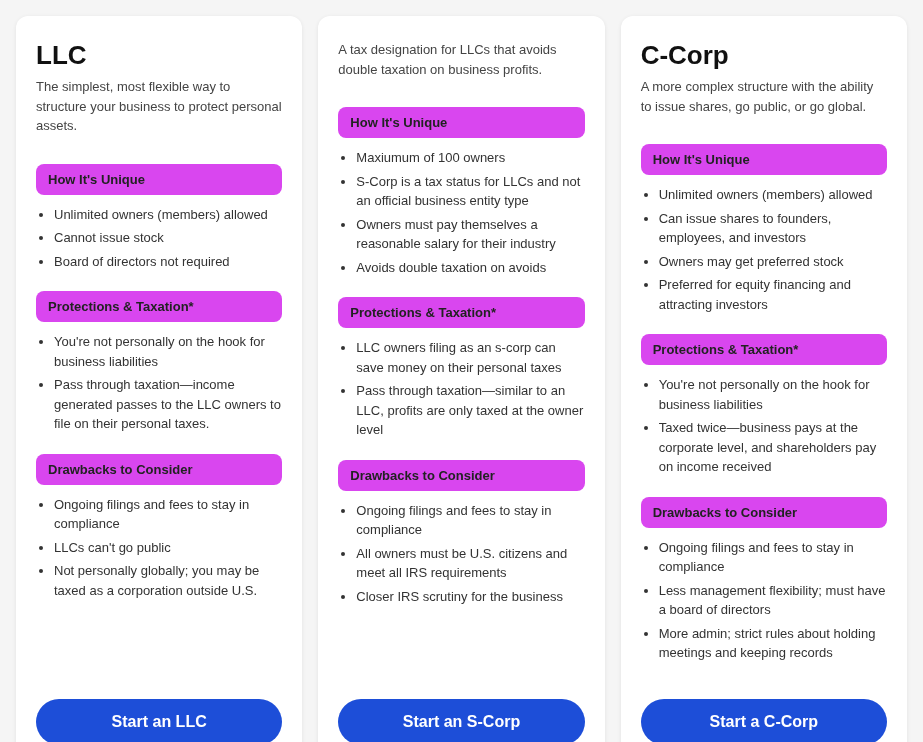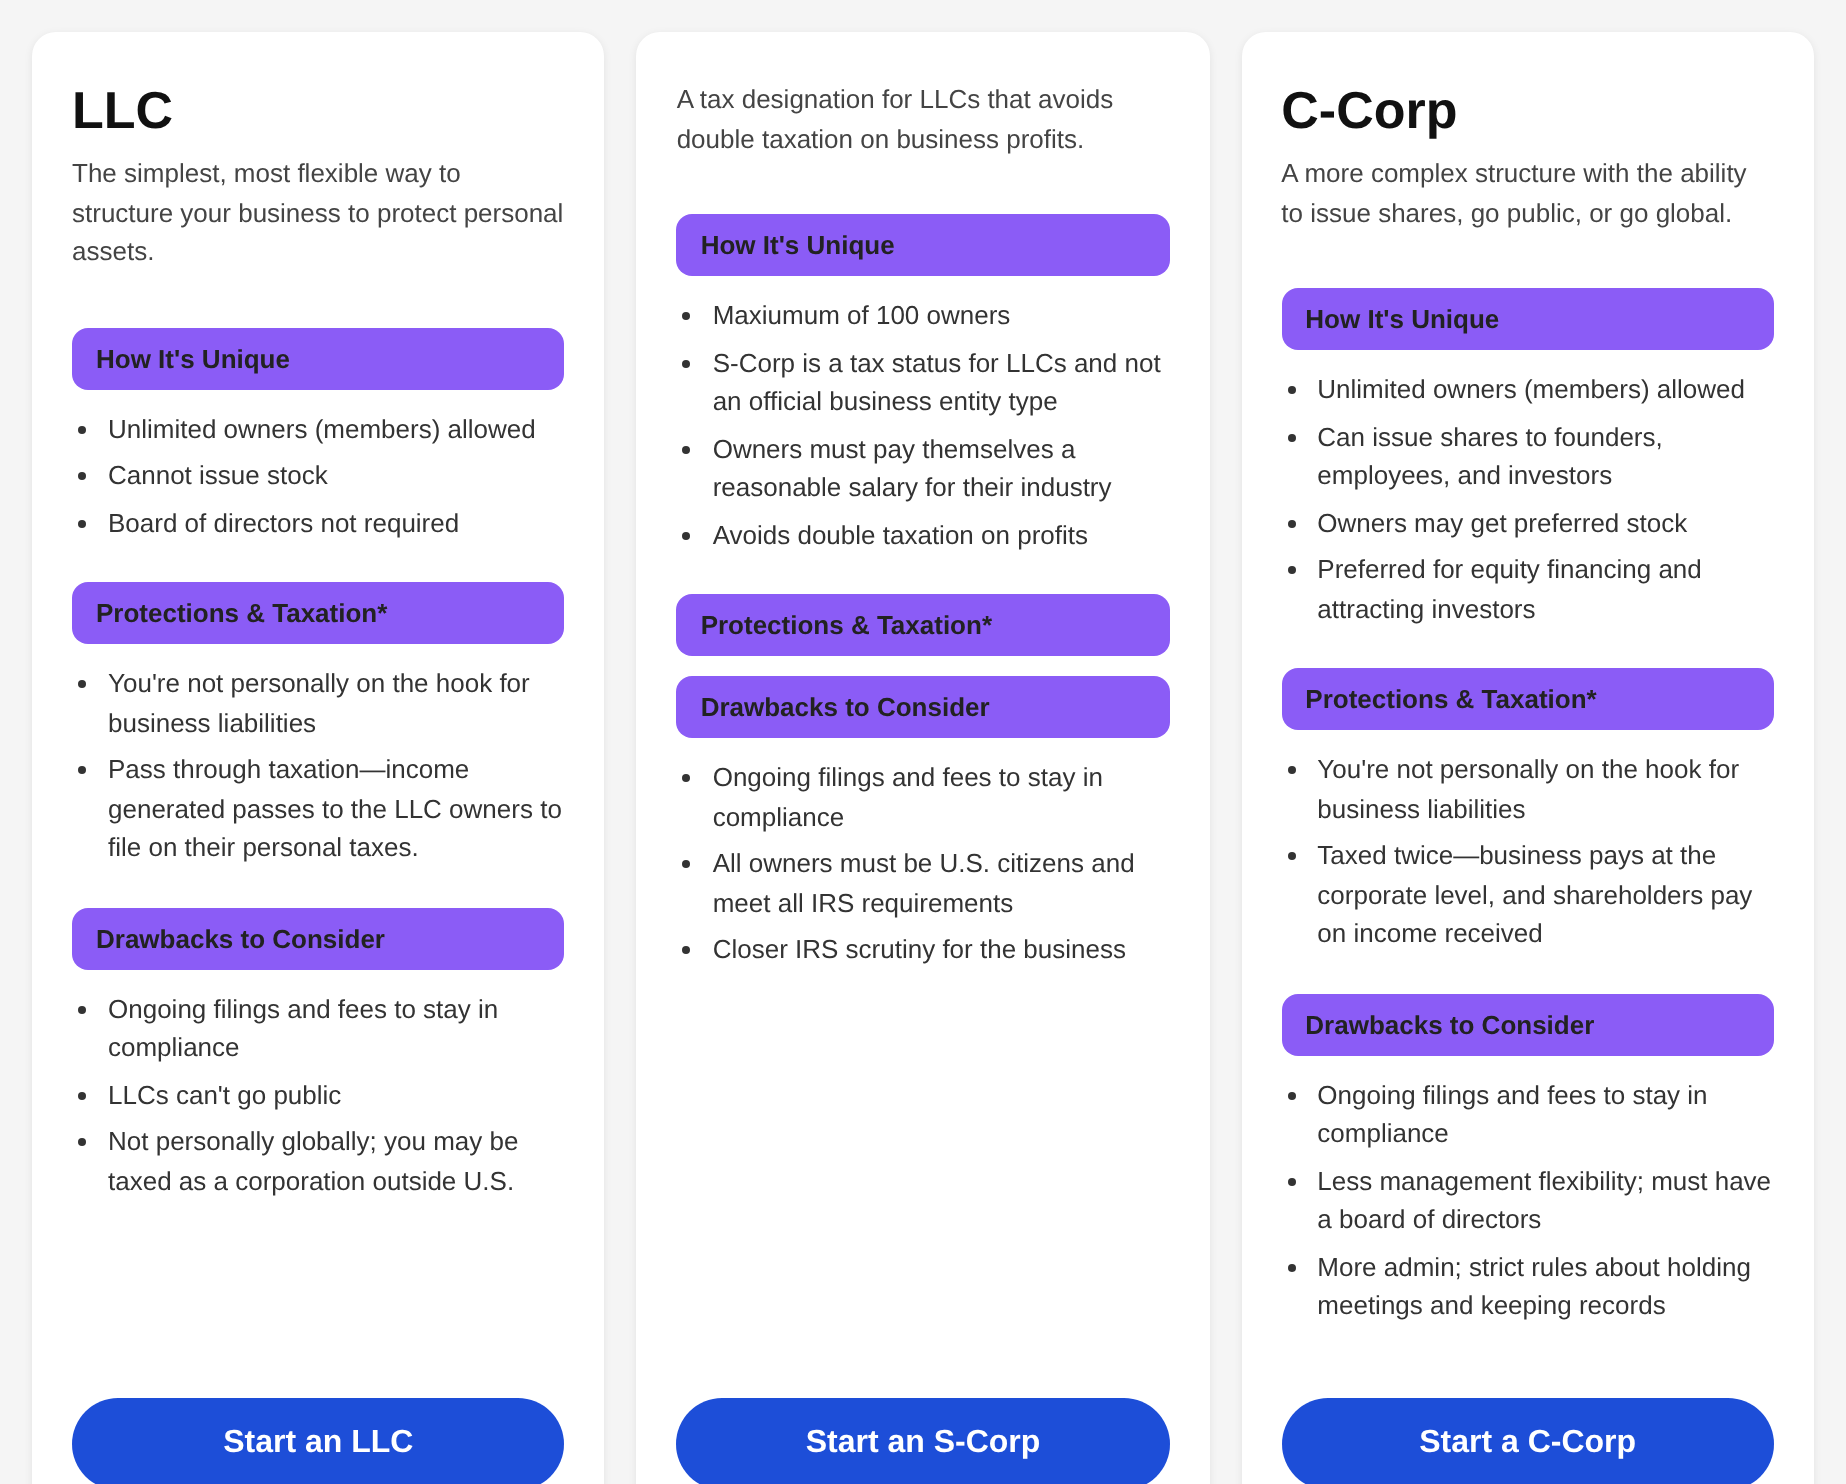--- a/index.html
+++ b/index.html
@@ -33,21 +33,21 @@
       color: #111;
       margin-bottom: 6px;
     }
     .card-subtitle {
       font-size: 13px;
       color: #444;
       line-height: 1.5;
       margin-bottom: 28px;
     }
     .section-header {
-      background: #8b5cf6;
+      background: #d946ef;
       border-radius: 8px;
       padding: 8px 12px;
       font-size: 13px;
       font-weight: 700;
       color: #222;
       margin-bottom: 10px;
     }
     .bullet-list {
       list-style: disc;
       padding-left: 18px;
@@ -113,23 +113,27 @@
         <div class="fee-note">Starts at $0 + state filing fees</div>
       </div>
     </div>
     <div class="card">
       <div class="card-subtitle">A tax designation for LLCs that avoids double taxation on business profits.</div>
       <div class="section-header">How It's Unique</div>
       <ul class="bullet-list">
         <li>Maxiumum of 100 owners</li>
         <li>S-Corp is a tax status for LLCs and not an official business entity type</li>
         <li>Owners must pay themselves a reasonable salary for their industry</li>
-        <li>Avoids double taxation on profits</li>
+        <li>Avoids double taxation on avoids</li>
       </ul>
       <div class="section-header">Protections &amp; Taxation*</div>
+      <ul class="bullet-list">
+        <li>LLC owners filing as an s-corp can save money on their personal taxes</li>
+        <li>Pass through taxation—similar to an LLC, profits are only taxed at the owner level</li>
+      </ul>
       <div class="section-header">Drawbacks to Consider</div>
       <ul class="bullet-list">
         <li>Ongoing filings and fees to stay in compliance</li>
         <li>All owners must be U.S. citizens and meet all IRS requirements</li>
         <li>Closer IRS scrutiny for the business</li>
       </ul>
       <div class="card-footer">
         <button class="start-button">Start an S-Corp</button>
         <div class="fee-note">Starts at $0 + state filing fees</div>
       </div>

